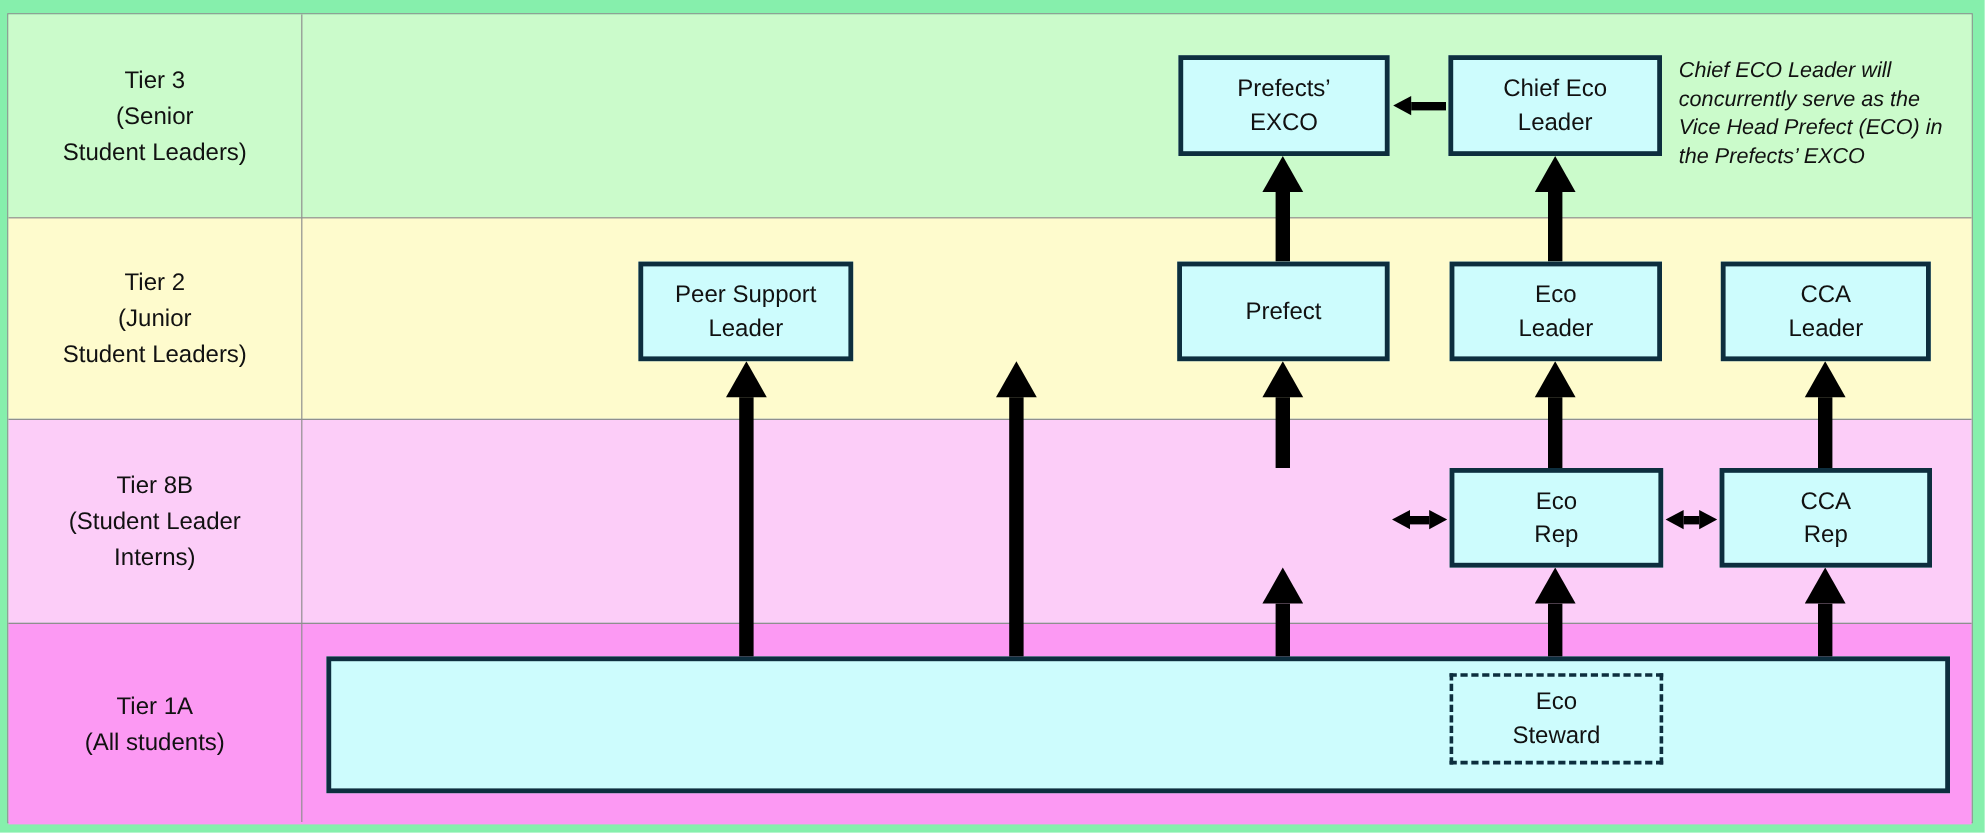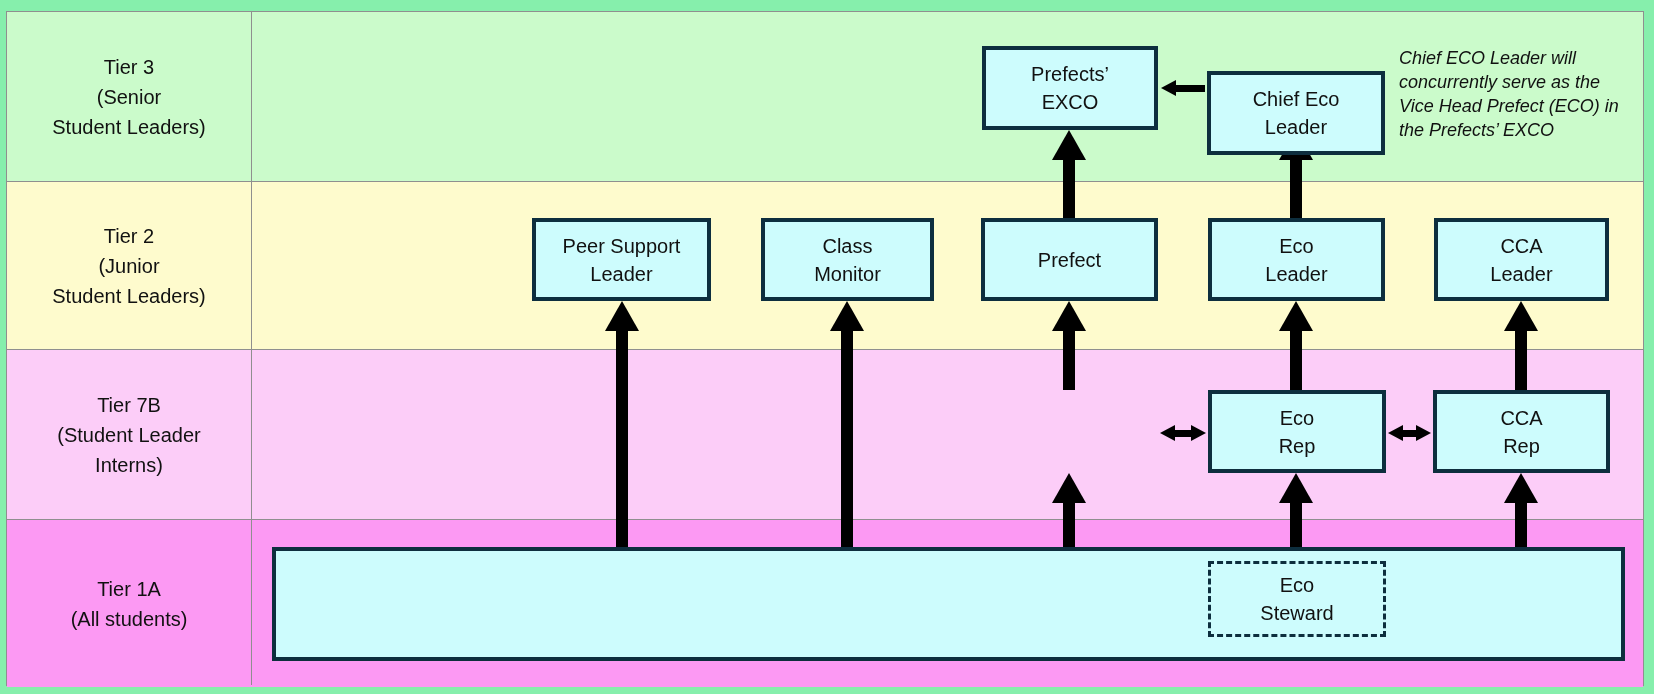--- a/index.html
+++ b/index.html
@@ -59,21 +59,21 @@
       <div class="row-label">Tier 3
 (Senior
 Student Leaders)</div>
     </div>
     <div class="row row-tier2">
       <div class="row-label">Tier 2
 (Junior
 Student Leaders)</div>
     </div>
     <div class="row row-tier1b">
-      <div class="row-label">Tier 7B
+      <div class="row-label">Tier 8B
 (Student Leader
 Interns)</div>
     </div>
     <div class="row row-tier1a">
       <div class="row-label">Tier 1A
 (All students)</div>
     </div>
     <div id="label-col-divider"></div>
   </div>
 
@@ -130,31 +130,29 @@
       <div class="head-right"></div>
   </div>
   <div class="arrow-h" style="left:1388px; top:425px; width:43px; height:16px;">
     <div class="head-left"></div>
       <div class="shaft"></div>
       <div class="head-right"></div>
   </div>
 
   <div class="node" style="left:982px; top:46px; width:176px; height:84px;">Prefects’
 EXCO</div>
-  <div class="node" style="left:1207px; top:46px; width:178px; height:84px;margin-top:25px;">Chief Eco
+  <div class="node" style="left:1207px; top:46px; width:178px; height:84px;">Chief Eco
 Leader</div>
   <div id="side-note">Chief ECO Leader will
 concurrently serve as the
 Vice Head Prefect (ECO) in
 the Prefects’ EXCO</div>
 
   <div class="node" style="left:532px; top:218px; width:179px; height:83px;">Peer Support
 Leader</div>
-  <div class="node" style="left:761px; top:218px; width:173px; height:83px;">Class
-Monitor</div>
   <div class="node" style="left:981px; top:218px; width:177px; height:83px;">Prefect</div>
   <div class="node" style="left:1208px; top:218px; width:177px; height:83px;">Eco
 Leader</div>
   <div class="node" style="left:1434px; top:218px; width:175px; height:83px;">CCA
 Leader</div>
 
   <div class="node" style="left:1208px; top:390px; width:178px; height:83px;">Eco
 Rep</div>
   <div class="node" style="left:1433px; top:390px; width:177px; height:83px;">CCA
 Rep</div>

